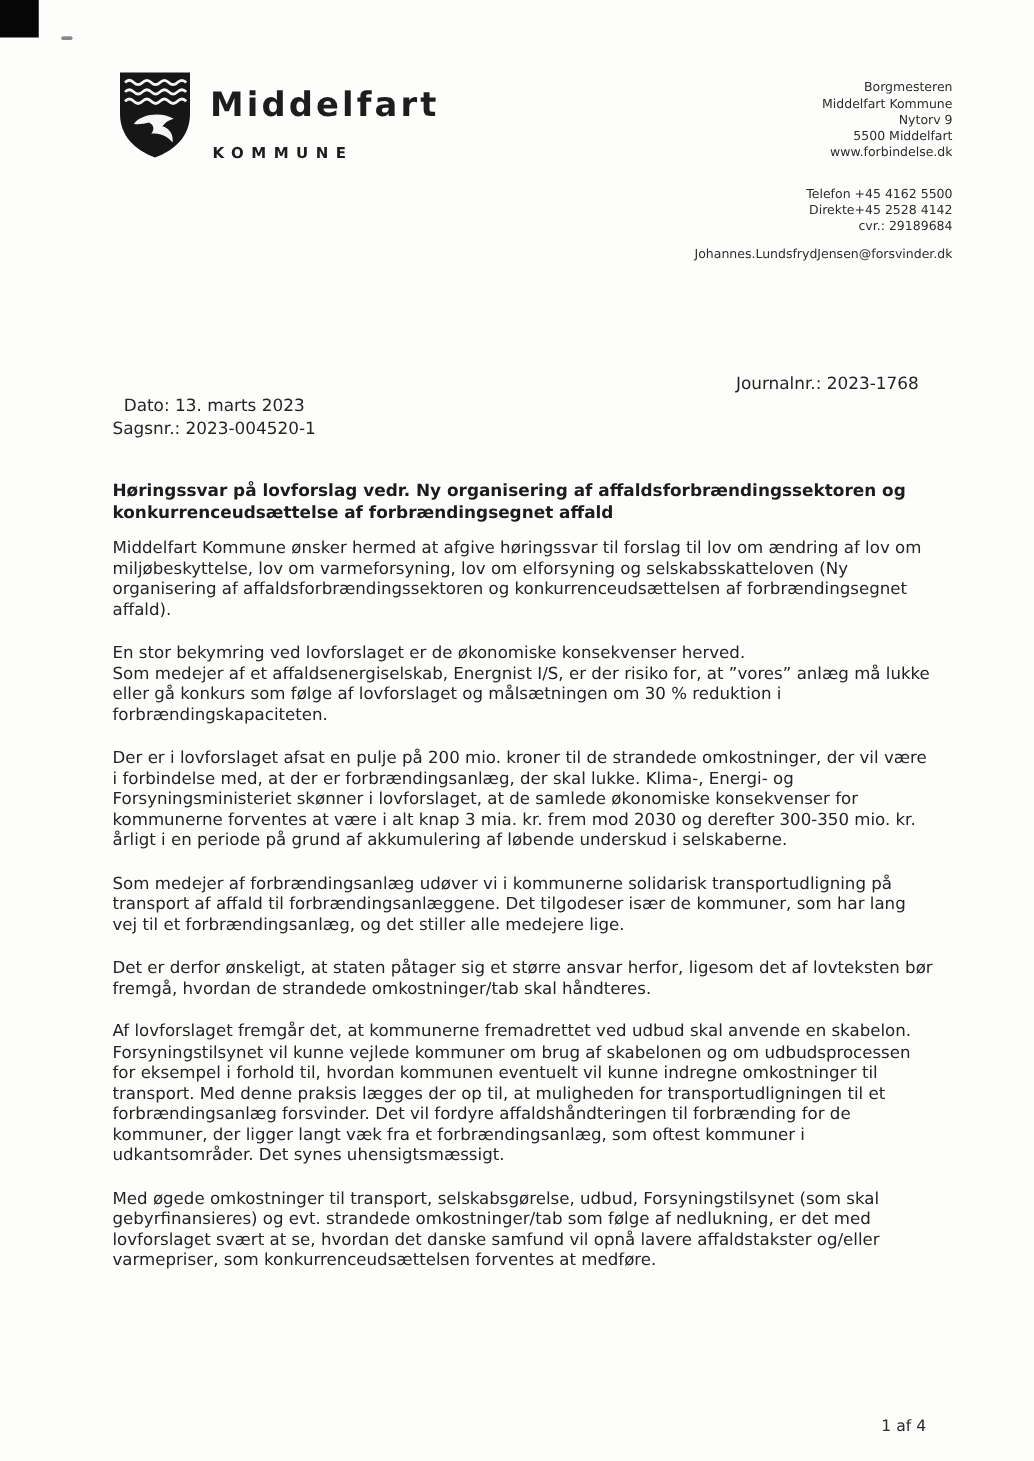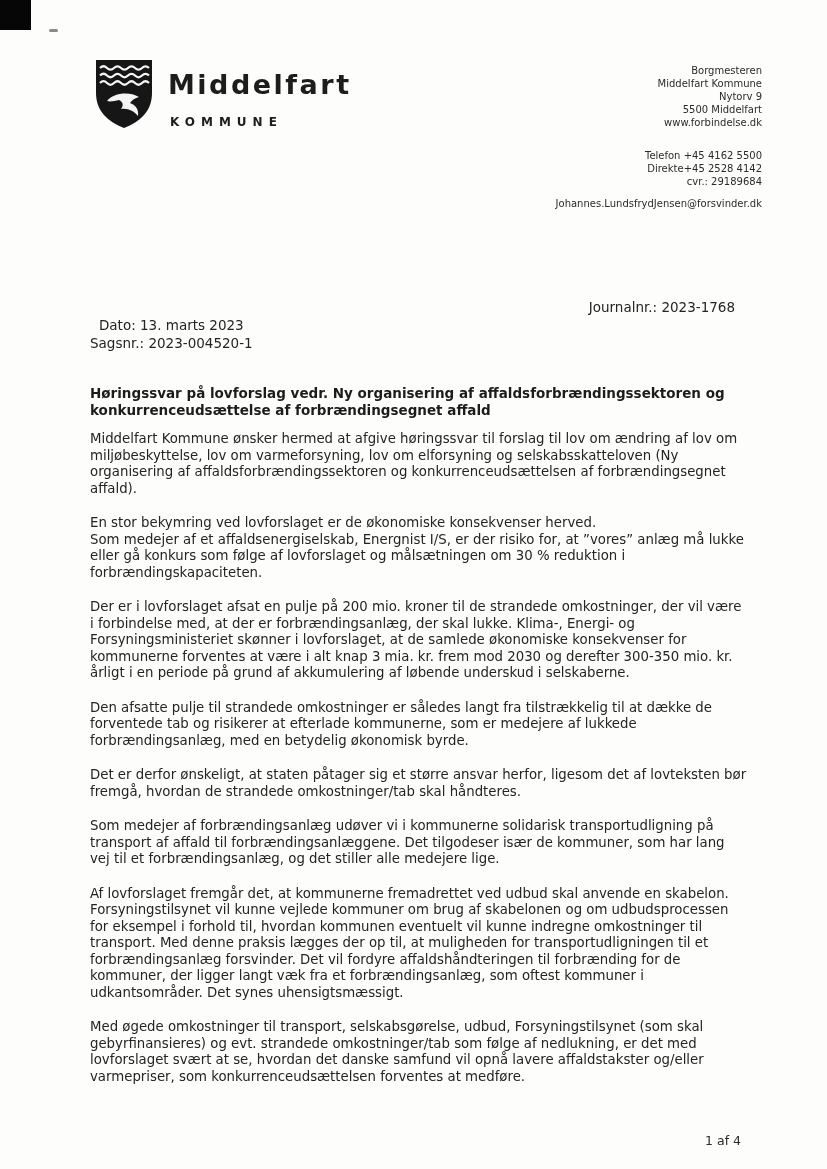--- a/index.html
+++ b/index.html
@@ -17,21 +17,21 @@
   .corner-mark {
     position: absolute; left: 0; top: 0;
     width: 31px; height: 30px; background: #060606;
   }
   .smudge {
     position: absolute; left: 49px; top: 29px;
     width: 9px; height: 3px; background: #8a8a8a; border-radius: 2px;
   }
   .logo-block {
     position: absolute; left: 95px; top: 57px;
-    display: flex; align-items: flex-end; gap: 15px;
+    display: flex; align-items: flex-start; gap: 15px;
   }
   .logo-shield svg { display: block; }
   .logo-text { padding-top: 12px; }
   .logo-wordmark {
     font-size: 27px; font-weight: bold; letter-spacing: 2.5px; color: #1d1d1d;
   }
   .logo-subtitle {
     font-size: 12px; font-weight: bold; letter-spacing: 6px; color: #1d1d1d;
     margin-top: 15px; margin-left: 2px;
   }
@@ -109,22 +109,21 @@
     <div>Sagsnr.: 2023-004520-1</div>
   </div>
 
   <div class="subject">Høringssvar på lovforslag vedr. Ny organisering af affaldsforbrændingssektoren og konkurrenceudsættelse af forbrændingsegnet affald</div>
 
   <div class="body-text">
     <p class="para">Middelfart Kommune ønsker hermed at afgive høringssvar til forslag til lov om ændring af lov om miljøbeskyttelse, lov om varmeforsyning, lov om elforsyning og selskabsskatteloven (Ny organisering af affaldsforbrændingssektoren og konkurrenceudsættelsen af forbrændingsegnet affald).</p>
     <p class="para">En stor bekymring ved lovforslaget er de økonomiske konsekvenser herved.
 Som medejer af et affaldsenergiselskab, Energnist I/S, er der risiko for, at ”vores” anlæg må lukke eller gå konkurs som følge af lovforslaget og målsætningen om 30 % reduktion i forbrændingskapaciteten.</p>
     <p class="para">Der er i lovforslaget afsat en pulje på 200 mio. kroner til de strandede omkostninger, der vil være i forbindelse med, at der er forbrændingsanlæg, der skal lukke. Klima-, Energi- og Forsyningsministeriet skønner i lovforslaget, at de samlede økonomiske konsekvenser for kommunerne forventes at være i alt knap 3 mia. kr. frem mod 2030 og derefter 300-350 mio. kr. årligt i en periode på grund af akkumulering af løbende underskud i selskaberne.</p>
-    <p class="para">Den afsatte pulje til strandede omkostninger er således langt fra tilstrækkelig til at dække de forventede tab og risikerer at efterlade kommunerne, som er medejere af lukkede forbrændingsanlæg, med en betydelig økonomisk byrde.</p>
+    <p class="para">Som medejer af forbrændingsanlæg udøver vi i kommunerne solidarisk transportudligning på transport af affald til forbrændingsanlæggene. Det tilgodeser især de kommuner, som har lang vej til et forbrændingsanlæg, og det stiller alle medejere lige.</p>
     <p class="para">Det er derfor ønskeligt, at staten påtager sig et større ansvar herfor, ligesom det af lovteksten bør fremgå, hvordan de strandede omkostninger/tab skal håndteres.</p>
-    <p class="para">Som medejer af forbrændingsanlæg udøver vi i kommunerne solidarisk transportudligning på transport af affald til forbrændingsanlæggene. Det tilgodeser især de kommuner, som har lang vej til et forbrændingsanlæg, og det stiller alle medejere lige.</p>
     <p class="para">Af lovforslaget fremgår det, at kommunerne fremadrettet ved udbud skal anvende en skabelon. Forsyningstilsynet vil kunne vejlede kommuner om brug af skabelonen og om udbudsprocessen for eksempel i forhold til, hvordan kommunen eventuelt vil kunne indregne omkostninger til transport. Med denne praksis lægges der op til, at muligheden for transportudligningen til et forbrændingsanlæg forsvinder. Det vil fordyre affaldshåndteringen til forbrænding for de kommuner, der ligger langt væk fra et forbrændingsanlæg, som oftest kommuner i udkantsområder. Det synes uhensigtsmæssigt.</p>
     <p class="para">Med øgede omkostninger til transport, selskabsgørelse, udbud, Forsyningstilsynet (som skal gebyrfinansieres) og evt. strandede omkostninger/tab som følge af nedlukning, er det med lovforslaget svært at se, hvordan det danske samfund vil opnå lavere affaldstakster og/eller varmepriser, som konkurrenceudsættelsen forventes at medføre.</p>
   </div>
 
   <div class="page-number">1 af 4</div>
 
 </div>
 
 </body></html>

